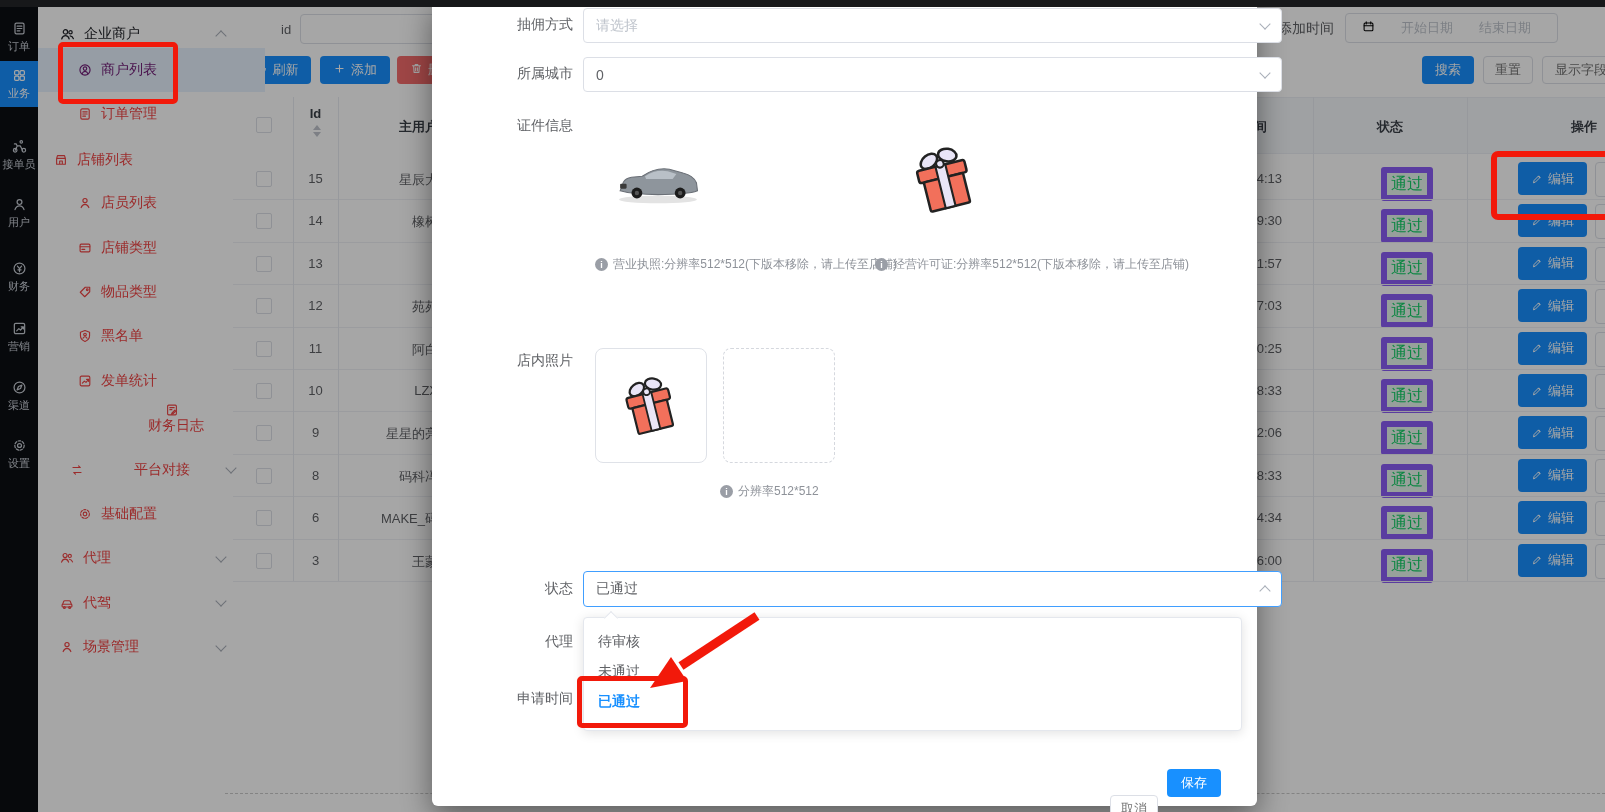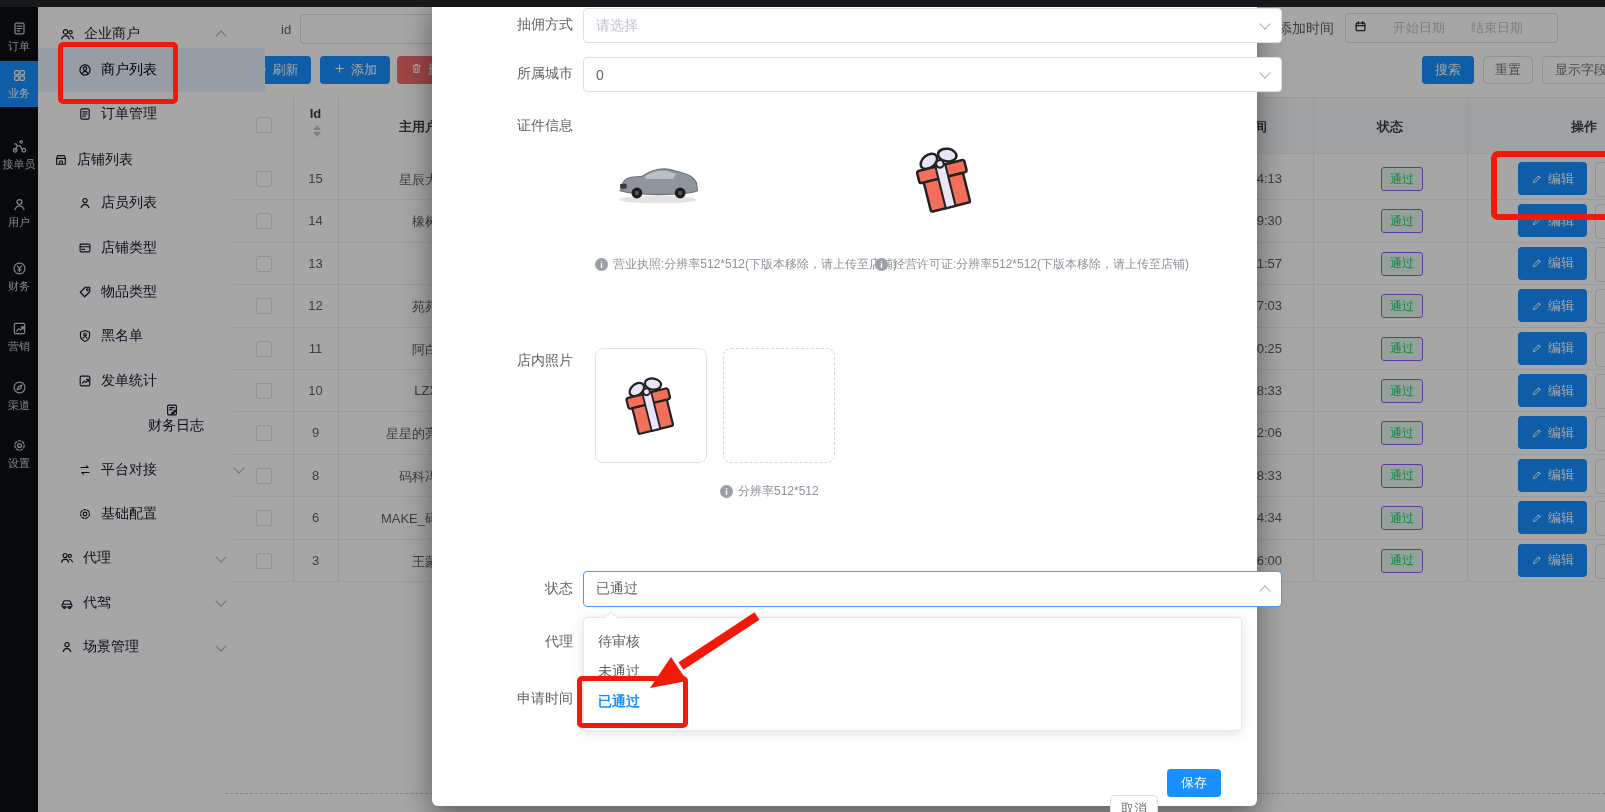--- a/index.html
+++ b/index.html
@@ -8,46 +8,46 @@
   .abs{position:absolute;box-sizing:border-box;}
   
   .rail{position:absolute;left:0;top:0;width:38px;height:812px;background:#0b0e13;z-index:2;}
   .rail-item{position:absolute;left:0;width:38px;display:flex;flex-direction:column;align-items:center;
              justify-content:center;gap:3px;color:#c7ccd4;font-size:11px;cursor:pointer;}
   .rail-item.active{background:#1890ff;color:#fff;}
   .rail-item svg{display:block;}
   
   .sidebar{position:absolute;left:38px;top:0;width:187px;height:812px;background:#fff;z-index:2;}
   .side-row{position:absolute;left:0;width:187px;height:44px;display:flex;align-items:center;
-            font-size:14px;color:#0f172a;cursor:pointer;}
+            font-size:14px;color:#ef4444;cursor:pointer;}
   .side-row .txt{margin-left:9px;}
   .side-row.group{color:#22242a;}
-  .side-row.selected{background:#e6f2fd;color:#000000;font-family:Liberation Serif, serif;}
+  .side-row.selected{background:#e6f2fd;color:#701a75;font-family:Liberation Serif, serif;}
   .chev{position:absolute;right:22px;width:7px;height:7px;border-right:1.4px solid #a8aeb8;
         border-bottom:1.4px solid #a8aeb8;}
   .chev.down{transform:rotate(45deg);margin-top:-3px;}
   .chev.up{transform:rotate(-135deg);margin-top:3px;}
   
   .main{position:absolute;left:225px;top:0;width:1380px;height:812px;background:#fff;}
   .lbl{font-size:13px;color:#606266;}
   .input{background:#fff;border:1px solid #dcdfe6;border-radius:4px;}
   .btn{display:flex;align-items:center;justify-content:center;gap:5px;border-radius:4px;
        font-size:13px;box-sizing:border-box;cursor:pointer;border:none;}
   .btn-blue{background:#1890ff;color:#fff;}
   .btn-red{background:#f56c6c;color:#fff;}
   .btn-plain{background:#fff;border:1px solid #dcdfe6;color:#737373;}
   .thead{position:absolute;left:233px;top:97px;width:1372px;height:55px;background:#f5f7fa;
          border-top:1px solid #ebeef5;border-bottom:1px solid #ebeef5;}
   .th{position:absolute;font-size:13px;color:#3a3f47;font-weight:bold;}
   .vline{position:absolute;width:1px;background:#e8ecf2;top:97px;height:484px;}
   .row-line{position:absolute;left:233px;width:1372px;height:1px;background:#eef0f4;}
   .cell{position:absolute;font-size:13px;color:#606266;}
   .checkbox{position:absolute;width:14px;height:14px;border:1px solid #dcdfe6;border-radius:2px;background:#fff;}
-  .badge{position:absolute;width:40px;height:22px;background:#e8f8ef;border:1px solid #8b5cf6;
-         border-radius:3px;color:#13ce66;font-size:12px;display:flex;align-items:center;justify-content:center;}
+  .badge{position:absolute;width:40px;height:22px;background:#e8f8ef;border:6px solid #8b5cf6;
+         border-radius:3px;color:#13ce66;font-size:16px;display:flex;align-items:center;justify-content:center;}
   .edit-btn{position:absolute;width:69px;height:33px;}
   .sliver{position:absolute;width:16px;height:33px;background:#fff;border:1px solid #dcdfe6;border-radius:4px;}
   .caret-up{width:0;height:0;border-left:4px solid transparent;border-right:4px solid transparent;
             border-bottom:5px solid #c0c4cc;}
   .caret-down{width:0;height:0;border-left:4px solid transparent;border-right:4px solid transparent;
               border-top:5px solid #c0c4cc;margin-top:2px;}
   .dashed{position:absolute;left:225px;top:793px;width:1380px;border-top:1px dashed #c9c9c9;}
   
   .overlay{position:absolute;left:0;top:0;width:1605px;height:812px;background:rgba(0,0,0,.35);z-index:50;}
   .modal{position:absolute;left:432px;top:0;width:825px;height:806px;background:#fff;z-index:60;
@@ -212,21 +212,21 @@
         <span class="txt">发单统计</span>
       </div>
       <div class="side-row" style="top: 403.2px; padding-left: 40px; flex-direction: column;">
         <svg width="14" height="14" viewBox="0 0 16 16" fill="none" stroke="currentColor" stroke-width="1.3" stroke-linecap="round" stroke-linejoin="round">
           <rect x="3" y="2.4" width="10" height="11.2" rx="1.2"></rect>
           <path d="M5.5 5.3h5M5.5 7.6h2.4"></path>
           <path d="M7.8 11.6l3.4-3.4 1 1-3.4 3.4-1.3.3z"></path>
         </svg>
         <span class="txt">财务日志</span>
       </div>
-      <div class="side-row" style="top: 447.6px; padding-left: 40px;">
+      <div class="side-row" style="top: 447.6px; padding-left: 32px; gap: 41px;">
         <svg width="14" height="14" viewBox="0 0 16 16" fill="none" stroke="currentColor" stroke-width="1.3" stroke-linecap="round" stroke-linejoin="round">
           <path d="M3.4 5.2h8.4l-2-2M12.6 10.8H4.2l2 2"></path>
         </svg>
         <span class="txt">平台对接</span>
         <span class="chev down"></span>
       </div>
       <div class="side-row" style="top: 492px; padding-left: 40px;">
         <svg width="14" height="14" viewBox="0 0 16 16" fill="none" stroke="currentColor" stroke-width="1.3" stroke-linecap="round" stroke-linejoin="round">
           <circle cx="8" cy="8" r="2.1"></circle>
           <circle cx="8" cy="8" r="5" stroke-dasharray="2.6 1.7"></circle>
@@ -280,21 +280,21 @@
       <span>添加</span>
     </button>
     <button class="btn btn-red abs" style="left:172px;top:56px;width:70px;height:28px;">
       <span class="ico"><svg width="13" height="13" viewBox="0 0 16 16" fill="none" stroke="currentColor" stroke-width="1.3" stroke-linecap="round" stroke-linejoin="round">
             <path d="M3 4.6h10M6.4 4.6V3.2h3.2v1.4M4.5 4.6l.5 8.2h6l.5-8.2M6.9 7v3.6M9.1 7v3.6"></path>
           </svg></span>
       <span>删除</span>
     </button>
 
     <span class="lbl abs" style="left:1053px;top:20px;font-size:14px;">添加时间</span>
-    <div class="input abs" style="left:1120px;top:13px;width:213px;height:30px;display:flex;align-items:center;gap:26px;padding-left:8px;">
+    <div class="input abs" style="left:1120px;top:13px;width:213px;height:30px;display:flex;align-items:center;gap:26px;padding-left:16px;">
       <span class="ico"><svg width="13" height="13" viewBox="0 0 16 16" fill="none" stroke="currentColor" stroke-width="1.3" stroke-linecap="round" stroke-linejoin="round">
             <rect x="2.6" y="3.6" width="10.8" height="9.6" rx="1.2"></rect>
             <path d="M5.2 2.2v2.6M10.8 2.2v2.6M2.6 7h10.8"></path>
           </svg></span>
       <span class="lbl placeholder">开始日期</span>
       <span class="lbl placeholder">结束日期</span>
     </div>
     <button class="btn btn-blue abs" style="left:1197px;top:56px;width:52px;height:28px;">搜索</button>
     <button class="btn btn-plain abs" style="left:1258px;top:56px;width:50px;height:28px;">重置</button>
     <button class="btn btn-plain abs" style="left:1317px;top:56px;width:78px;height:28px;">显示字段</button>

